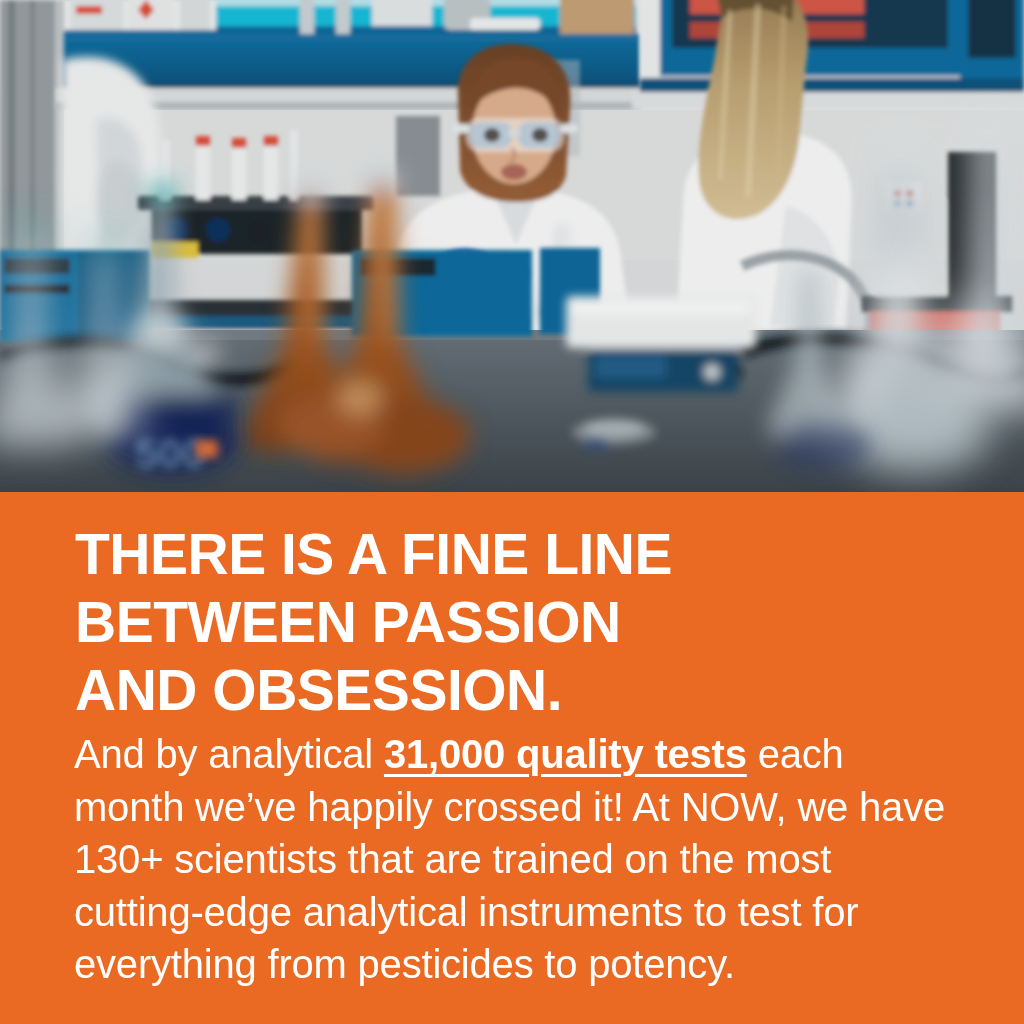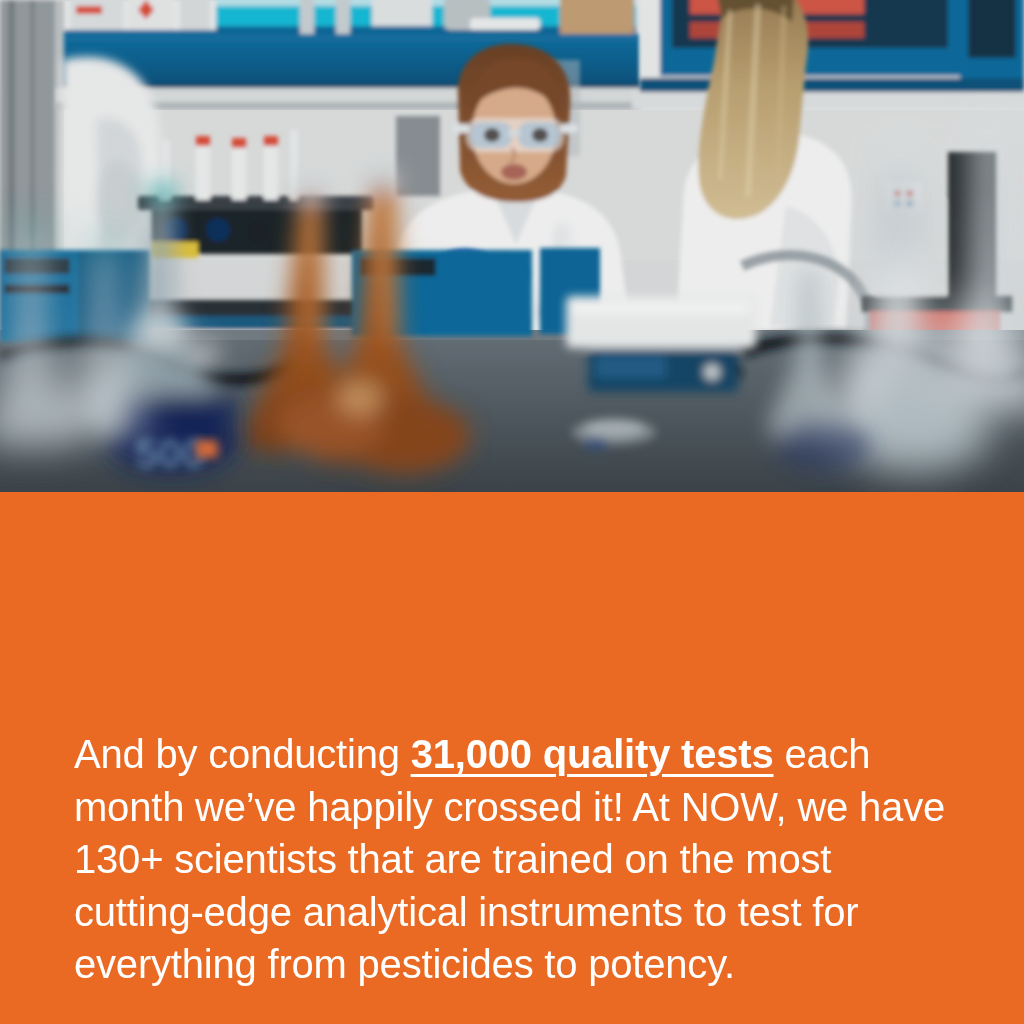--- a/index.html
+++ b/index.html
@@ -349,19 +349,22 @@
         <path d="M800 270 l18 0 l4 90 l26 60 q6 16 -14 20 l-50 0 q-20 -4 -14 -20 l26 -60 z" fill="#b9c5cb" opacity="0.75"></path>
         <ellipse cx="822" cy="446" rx="48" ry="26" fill="#2b3a6b" opacity="0.6"></ellipse>
       </g>
 
       <rect x="0" y="0" width="1024" height="492" fill="#0d1418" opacity="0.06"></rect>
     </svg>
   </div>
 
   <div class="panel">
 
+    <h1 class="headline">THERE IS A FINE LINE
+BETWEEN PASSION
+AND OBSESSION.</h1>
 
     <p class="body-copy">
-      <span>And by conducting </span><span class="hl">31,000 quality tests</span><span> each month we’ve happily crossed it! At NOW, we have 130+ scientists that are trained on the most cutting-edge analytical instruments to test for everything from pesticides to potency.</span>
+      <span>And by analytical </span><span class="hl">31,000 quality tests</span><span> each month we’ve happily crossed it! At NOW, we have 130+ scientists that are trained on the most cutting-edge analytical instruments to test for everything from pesticides to potency.</span>
     </p>
 
   </div>
 </div>
 
 </body></html>

